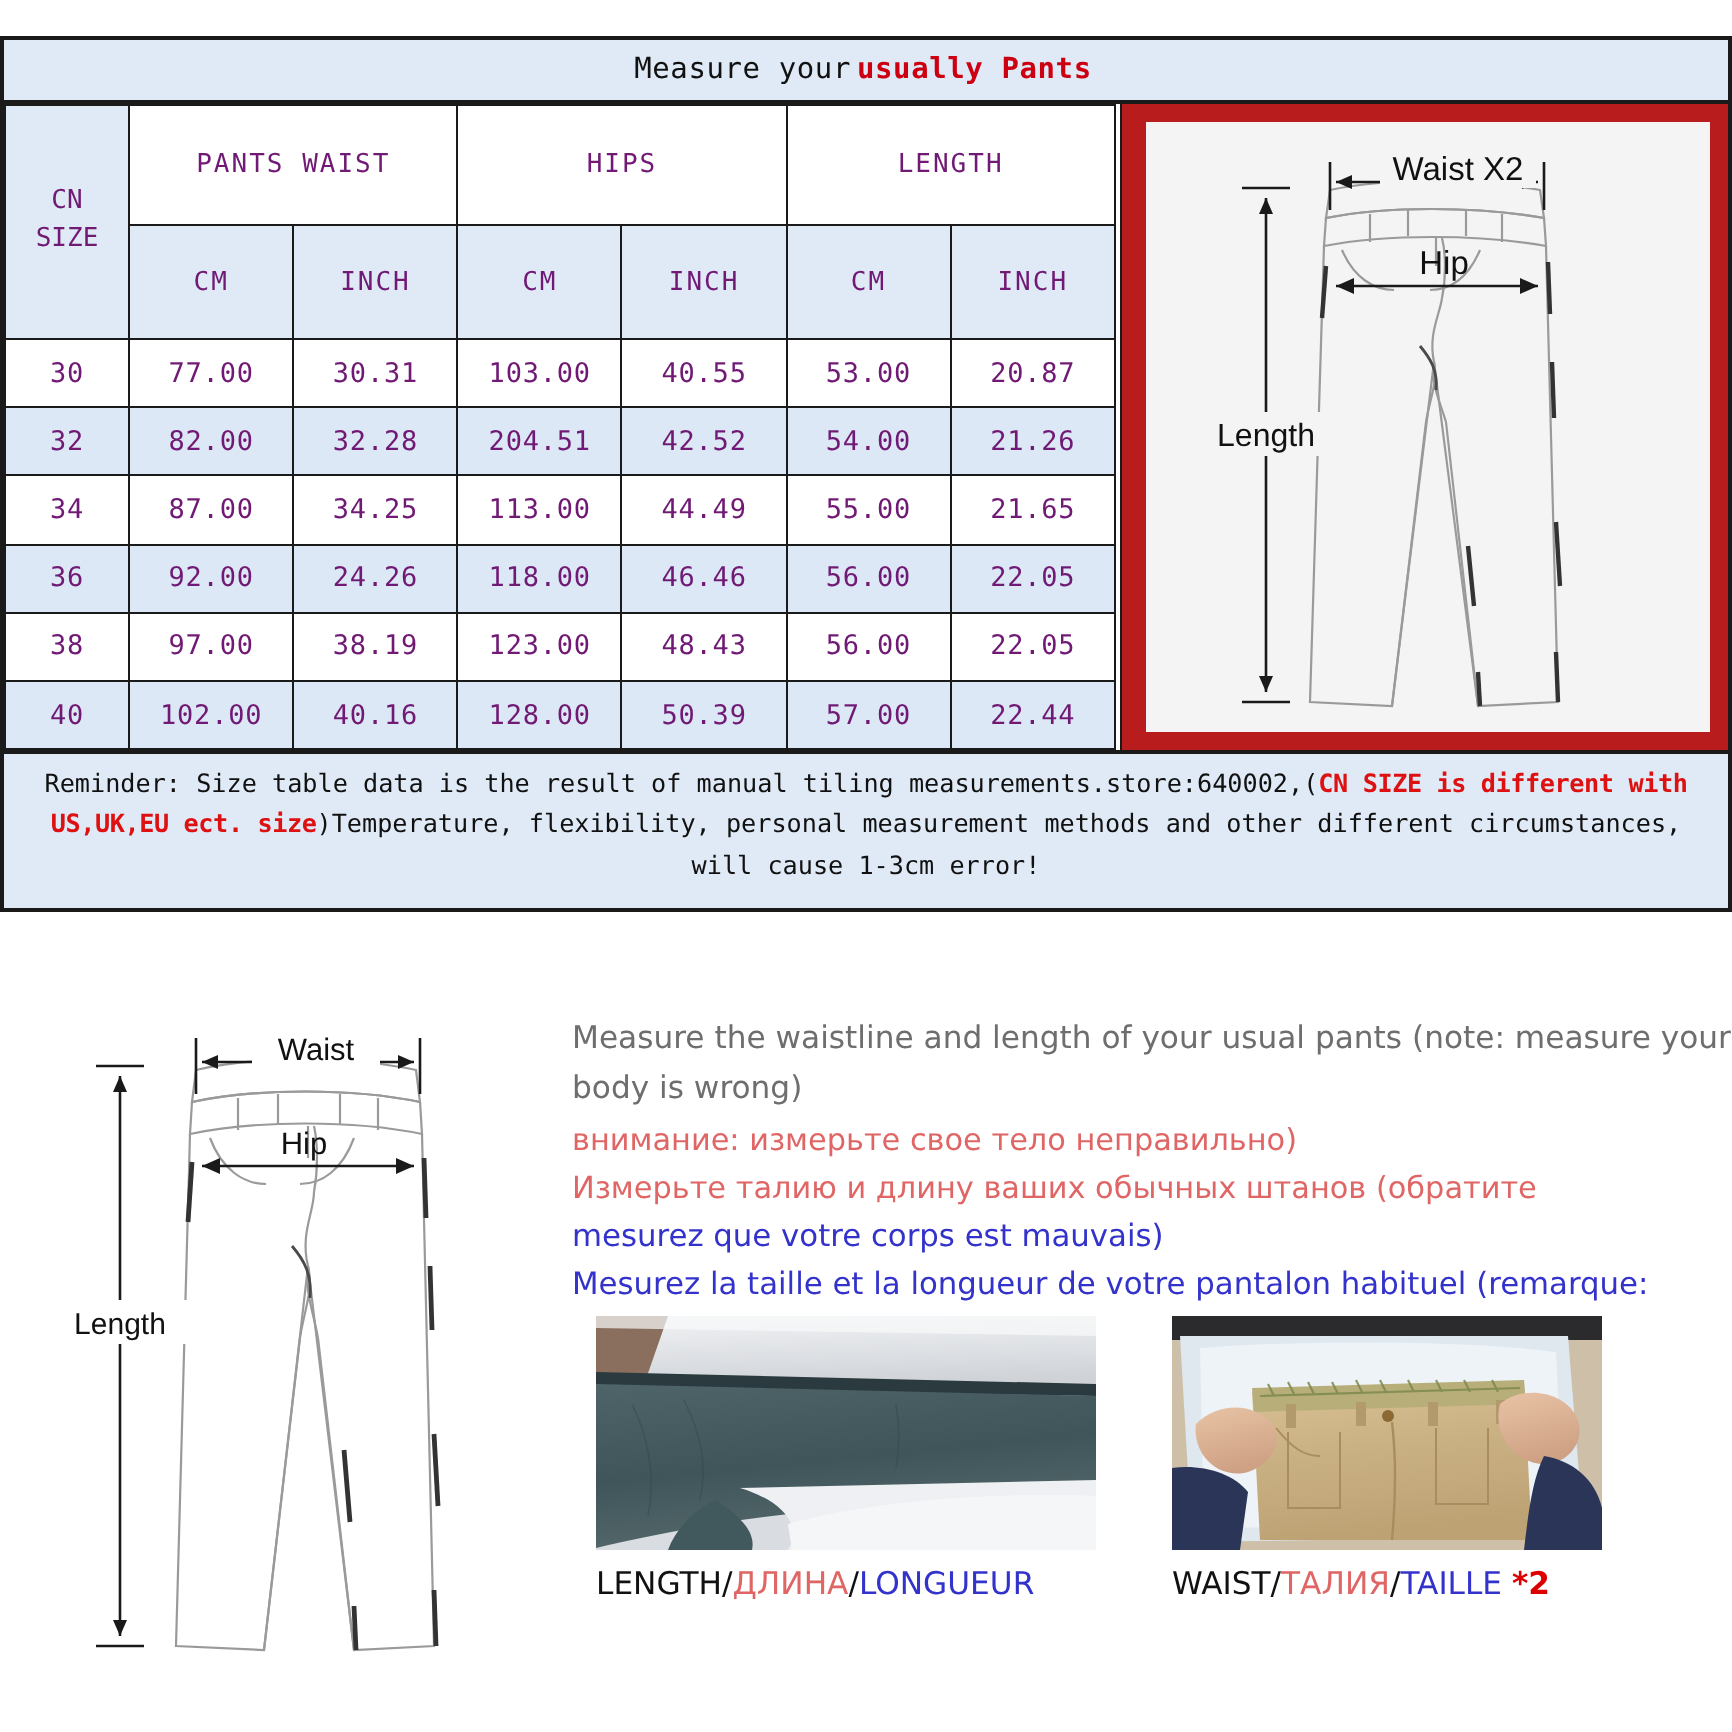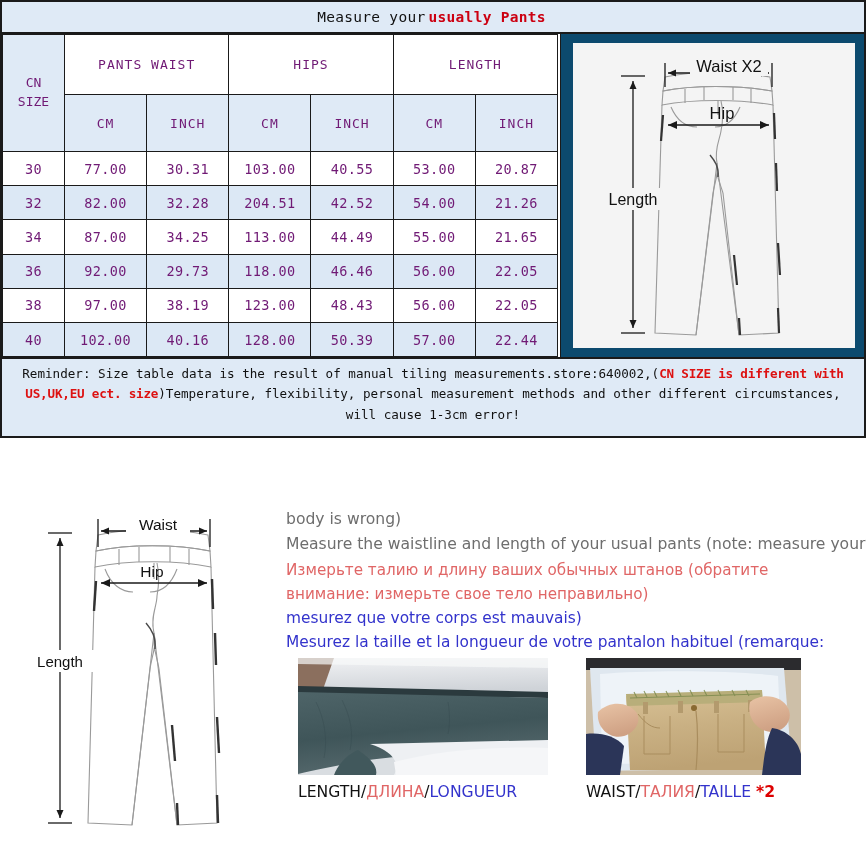--- a/index.html
+++ b/index.html
@@ -12,21 +12,21 @@
   #page {
     position: relative;
     width: 866px; height: 866px;
     overflow: hidden;
     background: #ffffff;
   }
 
   
   #chart-block {
     position: absolute;
-    left: 0; top: 0;
+    left: 0; top: 18px;
     width: 866px; height: 438px;
     border: 2px solid #1a1a1a;
     background: #ffffff;
   }
   .title-bar {
     height: 32px;
     background: #dfeaf6;
     border-bottom: 2px solid #1a1a1a;
     display: flex; align-items: center; justify-content: center;
     font-family: "DejaVu Sans Mono", monospace;
@@ -89,21 +89,21 @@
   tr.odd  td { background: #ffffff; }
   tr.even td { background: #dce8f5; }
   td.sz { font-size: 13.5px; }
 
   
   .fig-panel {
     position: absolute;
     left: 558px; top: 0;
     width: 304px;
     height: 323px;
-    background: #0c4a6e;
+    background: #b91c1c;
     border-left: 1px solid #1a1a1a;
   }
   .fig-inner {
     position: absolute;
     left: 12px; top: 9px;
     width: 282px; height: 305px;
     background: #f4f4f4;
   }
 
   
@@ -237,21 +237,21 @@
           <td>87.00</td>
           <td>34.25</td>
           <td>113.00</td>
           <td>44.49</td>
           <td>55.00</td>
           <td>21.65</td>
         </tr>
         <tr class="data-row even">
           <td class="sz">36</td>
           <td>92.00</td>
-          <td>29.73</td>
+          <td>24.26</td>
           <td>118.00</td>
           <td>46.46</td>
           <td>56.00</td>
           <td>22.05</td>
         </tr>
         <tr class="data-row odd">
           <td class="sz">38</td>
           <td>97.00</td>
           <td>38.19</td>
           <td>123.00</td>
@@ -394,24 +394,24 @@
           <path d="M60 65 L60 345"></path>
           <path d="M60 65 l-3.5 8 h7 z" fill="#1a1a1a" stroke="none"></path>
           <path d="M60 345 l-3.5 -8 h7 z" fill="#1a1a1a" stroke="none"></path>
         </g>
         <rect x="26" y="177" width="68" height="22" fill="#ffffff"></rect>
         <text x="60" y="194" text-anchor="middle" font-family="Liberation Sans, sans-serif" font-size="15" fill="#111111">Length</text>
       </svg>
     </div>
 
     <div class="copy">
+      <p class="ln-en">Measure the waistline and length of your usual pants (note: measure your</p>
       <p class="ln-en">body is wrong)</p>
-      <p class="ln-en">Measure the waistline and length of your usual pants (note: measure your</p>
+      <p class="ln-ru">внимание: измерьте свое тело неправильно)</p>
       <p class="ln-ru">Измерьте талию и длину ваших обычных штанов (обратите</p>
-      <p class="ln-ru">внимание: измерьте свое тело неправильно)</p>
       <p class="ln-fr">mesurez que votre corps est mauvais)</p>
       <p class="ln-fr">Mesurez la taille et la longueur de votre pantalon habituel (remarque:</p>
     </div>
 
     <div class="photos">
 
       <div class="photo-cell a">
         <div class="photo-frame">
           <svg width="250" height="117" viewBox="0 0 250 117" preserveAspectRatio="none">
             <defs>

